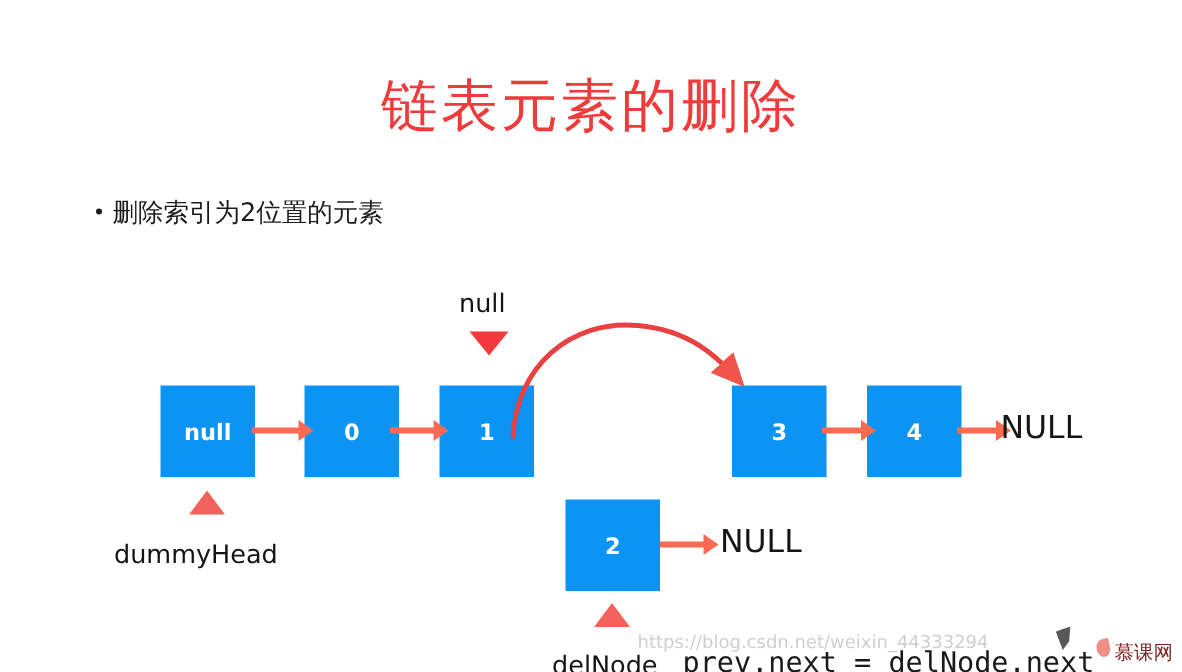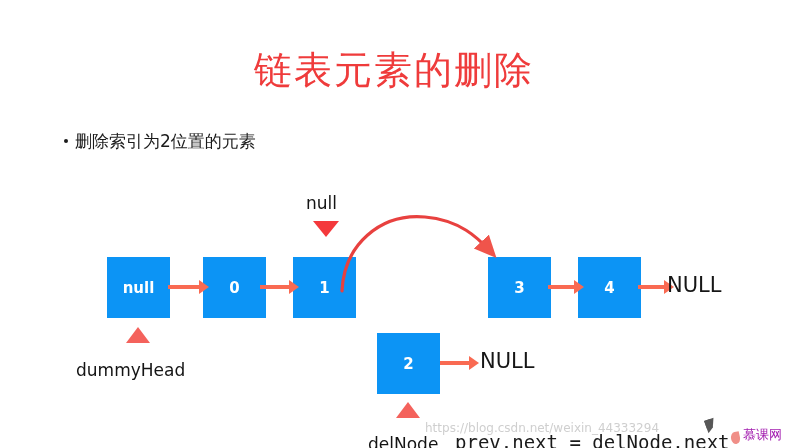--- a/index.html
+++ b/index.html
@@ -127,22 +127,22 @@
   
   .wm-url{
     position:absolute;left:425px;top:421px;
     color:#cfcfcf;font-size:12px;
     font-family:"DejaVu Sans","Liberation Sans",sans-serif;
     white-space:nowrap;
     pointer-events:none;
   }
   .wm-logo{
     position:absolute;right:6px;bottom:4px;
-    display:flex;align-items:flex-end;gap:3px;
-    color:#a21caf;font-size:13px;
+    display:flex;align-items:flex-start;gap:3px;
+    color:#7f1d1d;font-size:13px;
     font-family:Liberation Sans, sans-serif;
   }
   .wm-flame{
     width:9px;height:12px;
     background:#f08f88;
     border-radius:60% 0 55% 55%;
     transform:rotate(-12deg);
     display:inline-block;
   }
   .cursor{

